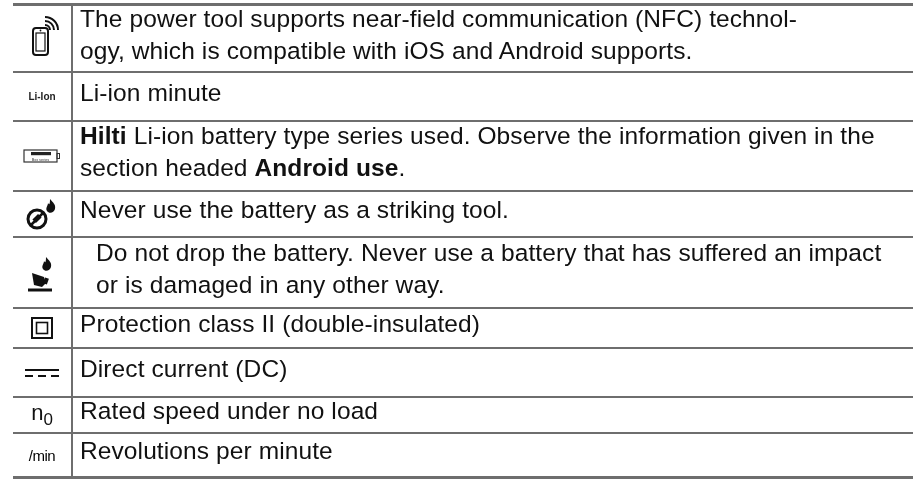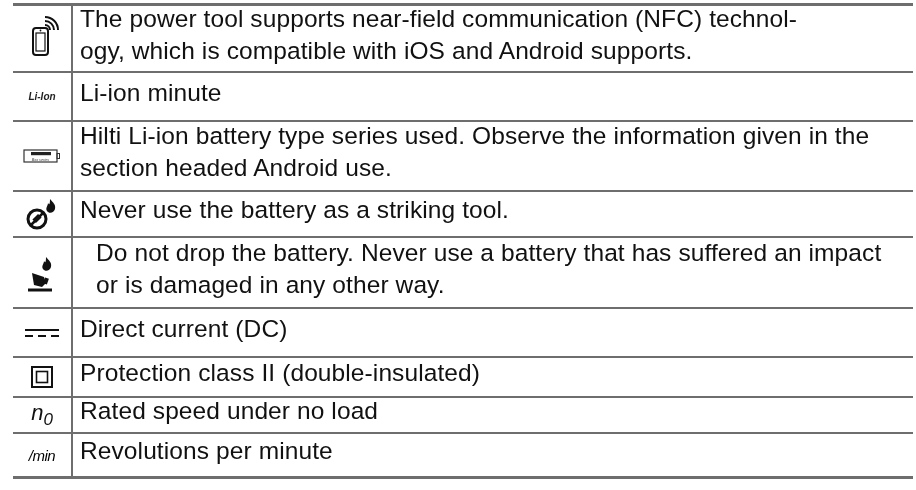--- a/index.html
+++ b/index.html
@@ -8,29 +8,29 @@
     .table {
       position: absolute; left: 13px; top: 3px; width: 900px;
       border-top: 3px solid #6e6e6e;
     }
     .row {
       display: flex; border-bottom: 2px solid #6e6e6e;
     }
     .row:last-child { border-bottom-width: 3px; }
     .sym {
       width: 60px; flex: 0 0 60px; border-right: 2px solid #6e6e6e;
-      display: flex; align-items: center; justify-content: center; font-style: italic;
+      display: flex; align-items: center; justify-content: center;
     }
     .txt {
       flex: 1; padding: 2px 8px 10px 7px;
       font-size: 24.5px; line-height: 32px; letter-spacing: 0.1px;
       display: flex; align-items: center;
     }
     .txt > div { width: 100%; }
-    b { font-weight: normal; }
+    b { font-weight: bold; }
     .small-label { font-size: 10px; font-weight: bold; color: #222; }
     .n0 { font-size: 22px; color: #111; }
     .n0 sub { font-size: 17px; vertical-align: -5px; }
     .permin { font-size: 15px; color: #000000; letter-spacing: -0.5px; }
   </style>
 </head>
 <body>
 
 <div class="table">
 
@@ -97,43 +97,43 @@
         <path d="M10 22 L22 26 L24 32 L20 36 L12 34 Z" fill="#111"></path>
         <rect x="22" y="27" width="4" height="6" fill="#111" transform="rotate(20 24 30)"></rect>
         <line x1="6" y1="39" x2="30" y2="39" stroke="#111" stroke-width="3"></line>
       </svg>
     </div>
     <div class="txt">
       <div>Do not drop the battery. Never use a battery that has suffered an impact or is damaged in any other way.</div>
     </div>
   </div>
 
+  <div class="row" style="height:40px;">
+    <div class="sym">
+      <svg width="22" height="22" viewBox="0 0 22 22">
+        <rect x="1" y="1" width="20" height="20" fill="none" stroke="#111" stroke-width="2"></rect>
+        <rect x="5.5" y="5.5" width="11" height="11" fill="none" stroke="#111" stroke-width="1.6"></rect>
+      </svg>
+    </div>
+    <div class="txt">
+      <div>Protection class II (double-insulated)</div>
+    </div>
+  </div>
+
   <div class="row" style="height:49px;">
     <div class="sym">
       <svg width="36" height="12" viewBox="0 0 36 12">
         <line x1="1" y1="3" x2="35" y2="3" stroke="#111" stroke-width="2"></line>
         <line x1="1" y1="9" x2="9" y2="9" stroke="#111" stroke-width="2"></line>
         <line x1="14" y1="9" x2="22" y2="9" stroke="#111" stroke-width="2"></line>
         <line x1="27" y1="9" x2="35" y2="9" stroke="#111" stroke-width="2"></line>
       </svg>
     </div>
     <div class="txt">
       <div>Direct current (DC)</div>
-    </div>
-  </div>
-
-  <div class="row" style="height:40px;">
-    <div class="sym">
-      <svg width="22" height="22" viewBox="0 0 22 22">
-        <rect x="1" y="1" width="20" height="20" fill="none" stroke="#111" stroke-width="2"></rect>
-        <rect x="5.5" y="5.5" width="11" height="11" fill="none" stroke="#111" stroke-width="1.6"></rect>
-      </svg>
-    </div>
-    <div class="txt">
-      <div>Protection class II (double-insulated)</div>
     </div>
   </div>
 
   <div class="row" style="height:36px;">
     <div class="sym">
       <span class="n0"><span>n</span><sub>0</sub></span>
     </div>
     <div class="txt">
       <div>Rated speed under no load</div>
     </div>

